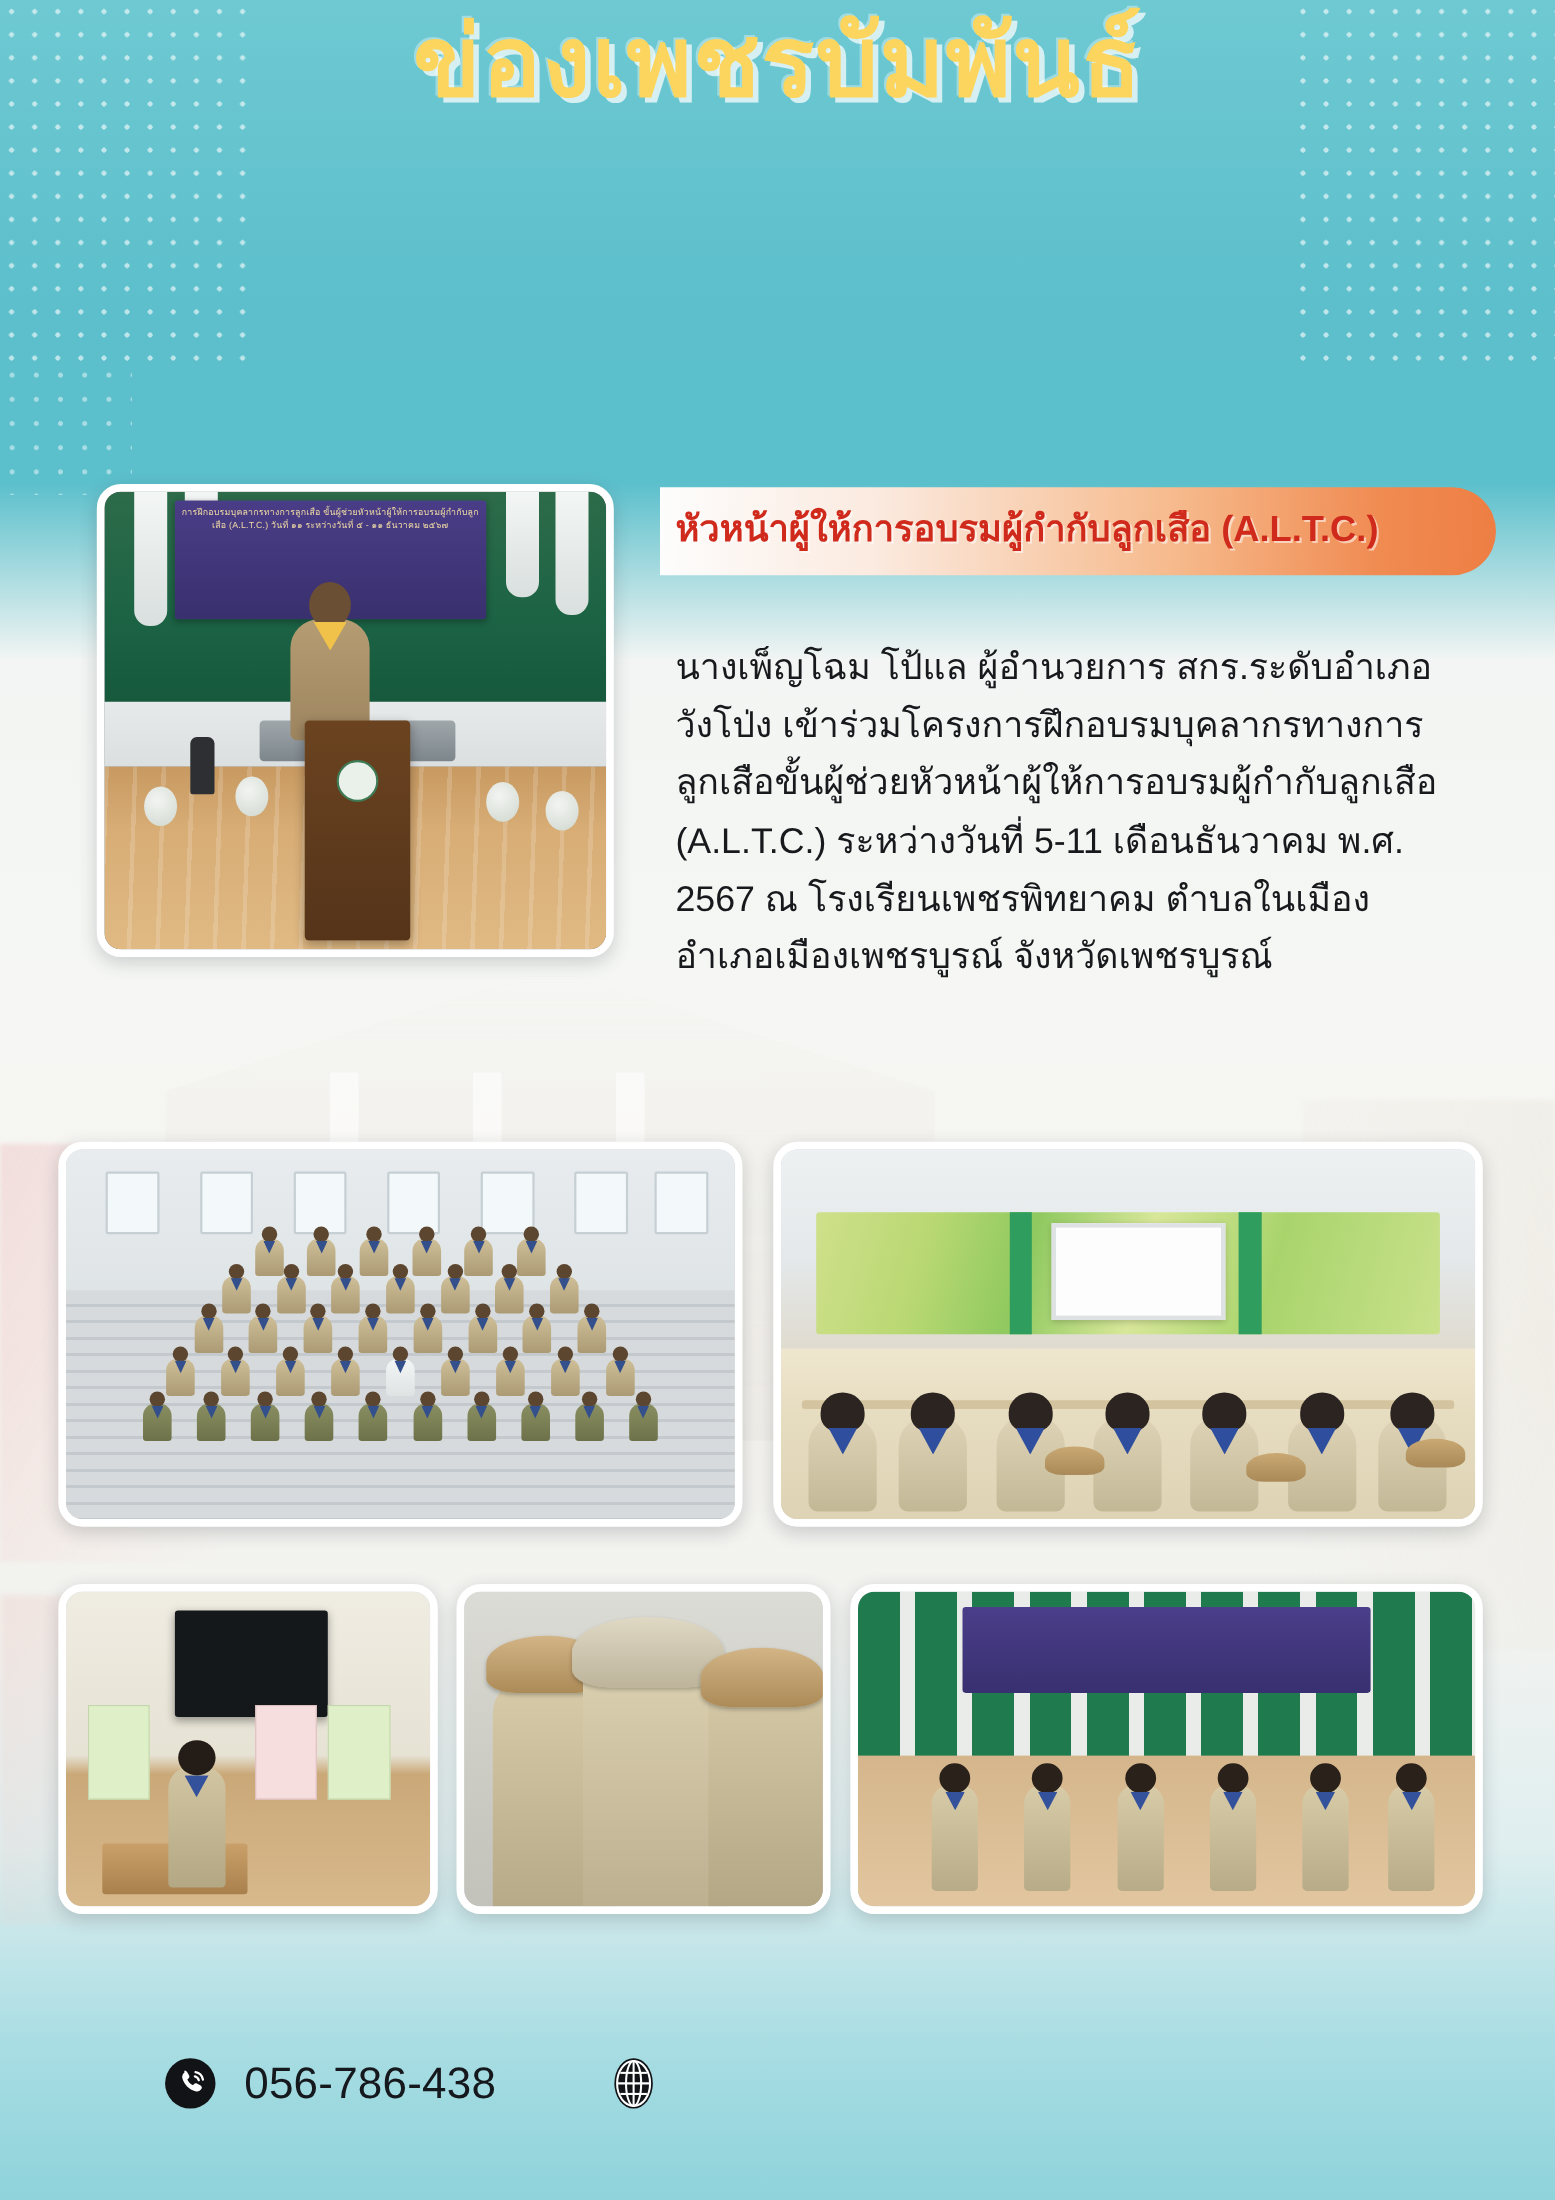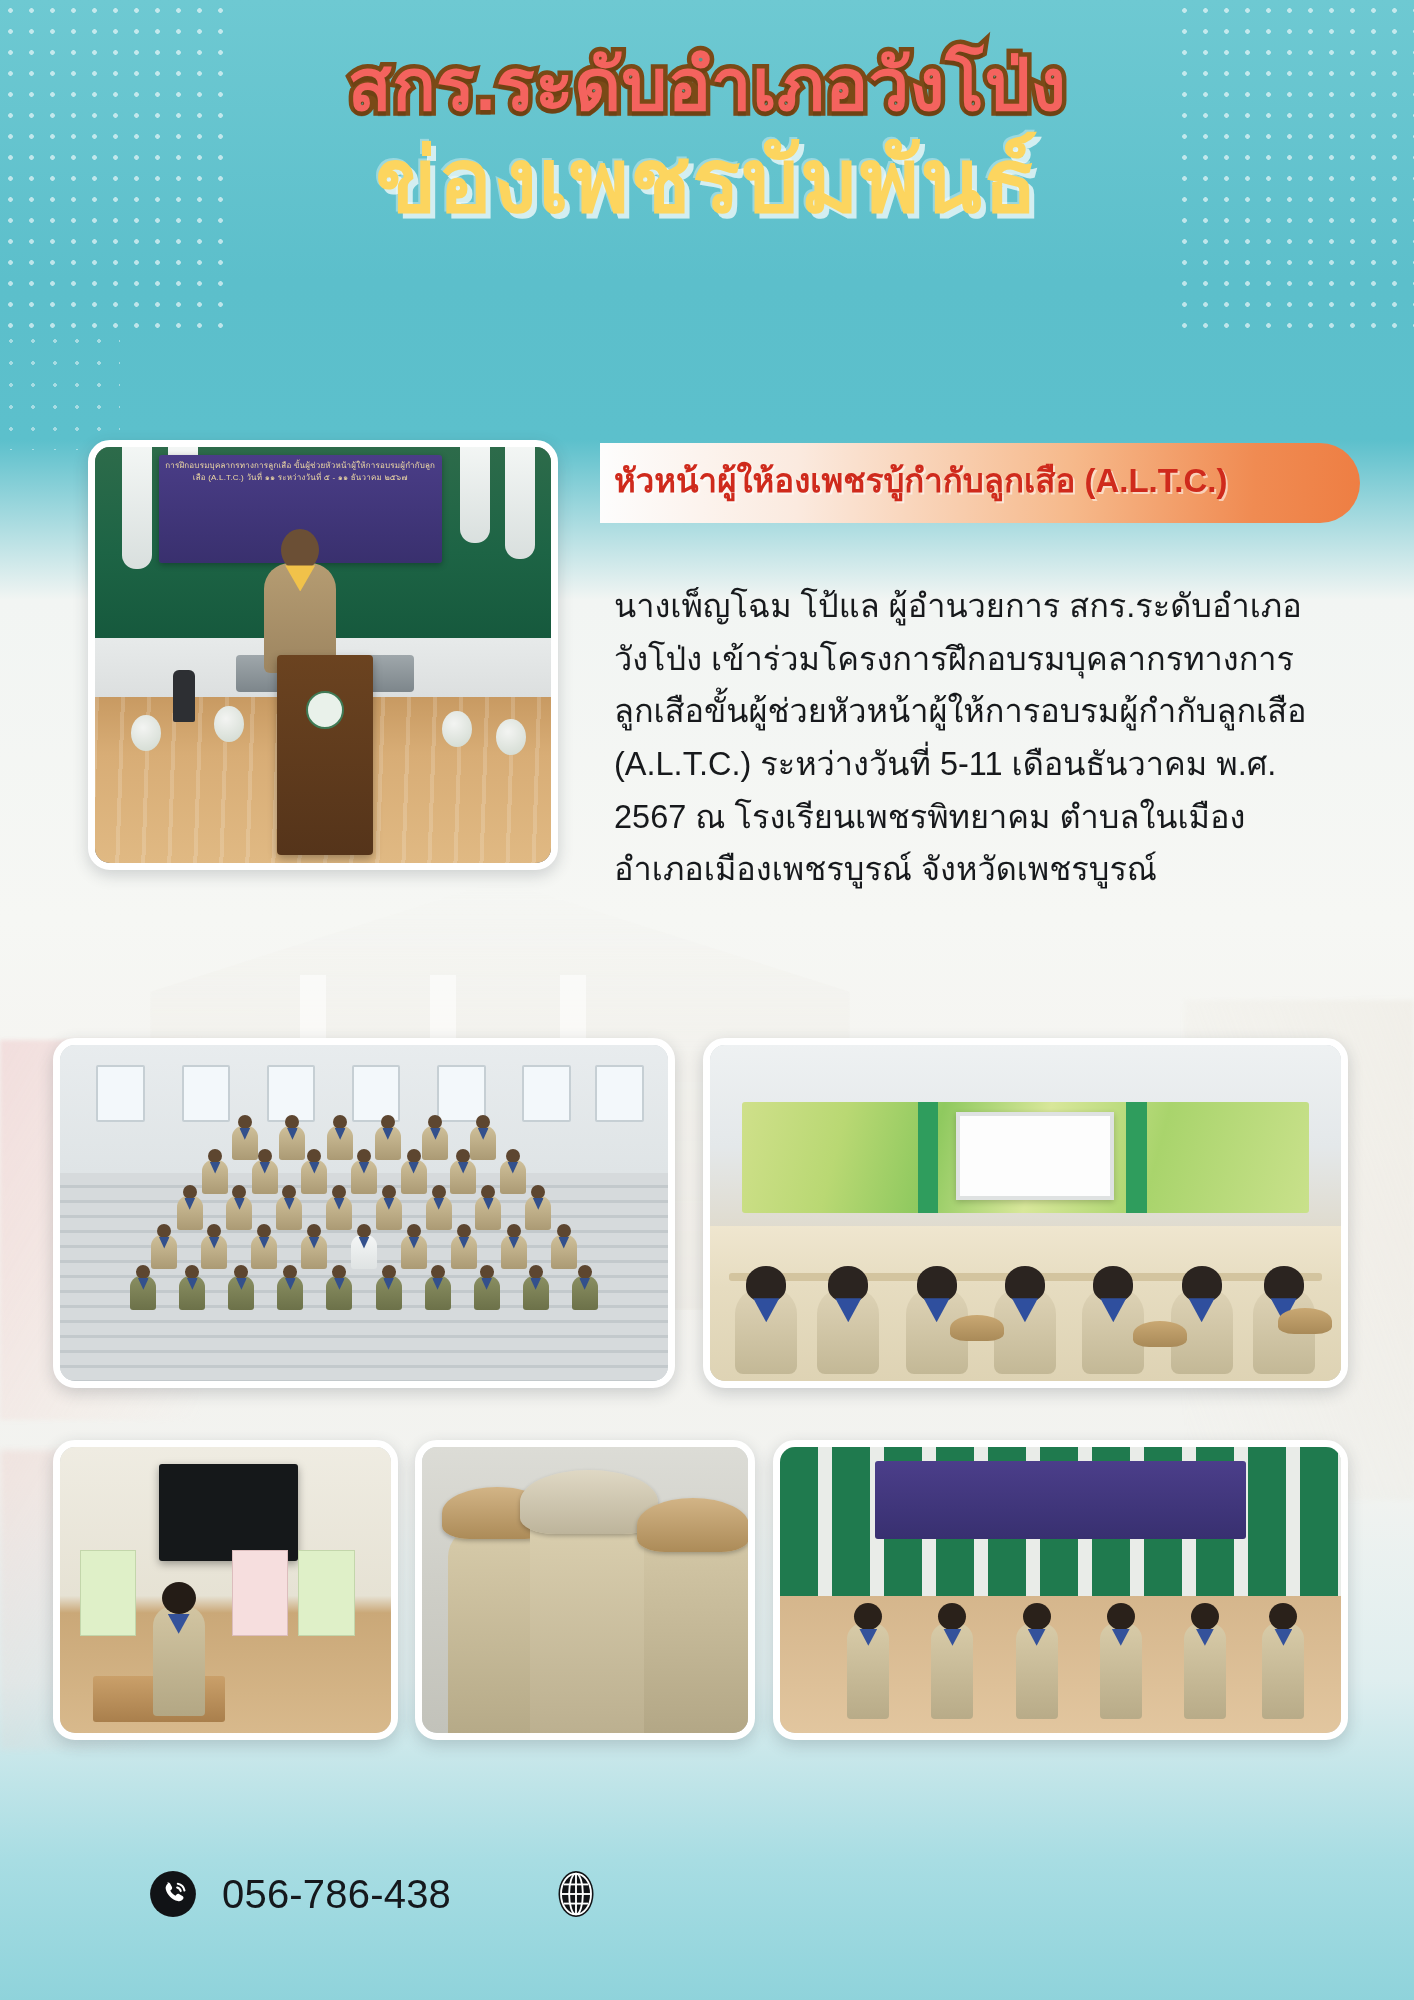--- a/index.html
+++ b/index.html
@@ -254,21 +254,20 @@
   <div class="wm wm-col" style="left:560px"></div>
   <div class="wm wm-pink"></div>
   <div class="wm wm-pink2"></div>
   <div class="wm wm-right"></div>
 
   <div class="dots dots-tl"></div>
   <div class="dots dots-tr"></div>
   <div class="dots dots-bl"></div>
 
   <div class="head-wrap">
-    <div class="title-1">สกร.ระดับอำเภอวังโป่ง</div>
     <div class="title-2">ข่องเพชรบัมพันธ์</div>
   </div>
 
   <div class="feature">
 
     <div class="photo" id="photo-hero">
       <div class="hero-art">
         <div class="hero-curtain"></div>
         <div class="hero-drape" style="left:6%"></div>
         <div class="hero-drape" style="left:16%;height:112px"></div>
@@ -289,21 +288,21 @@
         <div class="hero-flower" style="left:88%;bottom:26%"></div>
         <div class="hero-desk"></div>
         <div class="hero-person">
             <span class="hero-scarf"></span>
           </div>
         <div class="hero-podium"></div>
       </div>
     </div>
 
     <div class="headline">
-      <p>หัวหน้าผู้ให้องเพชรบู้กำกับลูกเสือ (A.L.T.C.)</p>
+      <p>หัวหน้าผู้ให้การอบรมผู้กำกับลูกเสือ (A.L.T.C.)</p>
     </div>
 
     <div class="body-copy">
       <p>นางเพ็ญโฉม โป้แล ผู้อำนวยการ สกร.ระดับอำเภอ
 วังโป่ง เข้าร่วมโครงการฝึกอบรมบุคลากรทางการ
 ลูกเสือขั้นผู้ช่วยหัวหน้าผู้ให้การอบรมผู้กำกับลูกเสือ
 (A.L.T.C.) ระหว่างวันที่ 5-11 เดือนธันวาคม พ.ศ.
 2567 ณ โรงเรียนเพชรพิทยาคม ตำบลในเมือง
 อำเภอเมืองเพชรบูรณ์ จังหวัดเพชรบูรณ์</p>
     </div>

